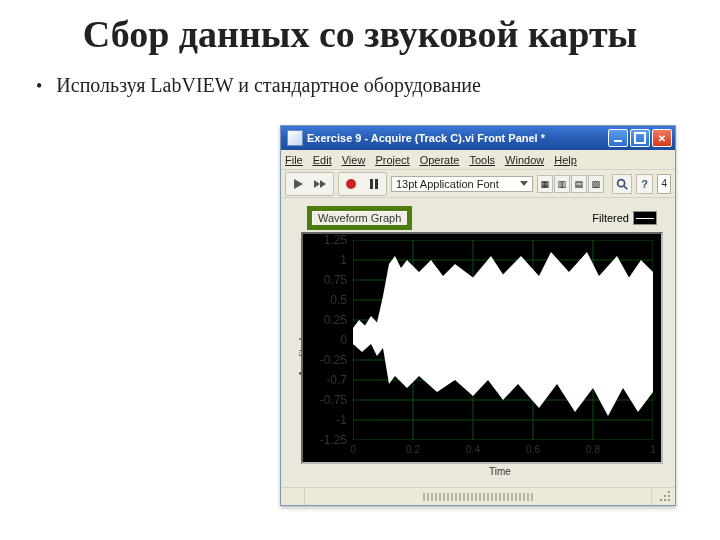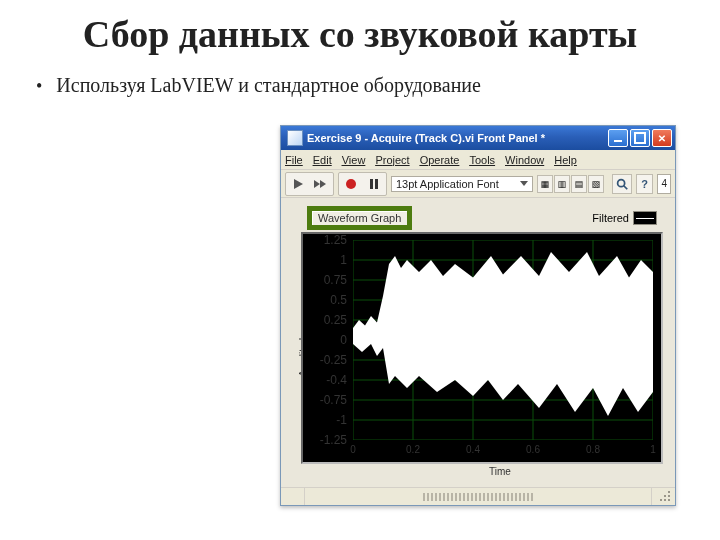--- a/index.html
+++ b/index.html
@@ -163,21 +163,21 @@
 
     <div style="position:relative;">
       <div class="ylabel-wrap">
           <div class="ylabel-txt">Amplitude</div>
         </div>
       <div class="graph-frame">
         <div class="yticks" id="yticks">
             <div class="ytick" style="top: 100%; text-align: center;">-1.25</div>
             <div class="ytick" style="top: 90%;">-1</div>
             <div class="ytick" style="top: 80%;">-0.75</div>
-            <div class="ytick" style="top: 70%;">-0.4</div>
+            <div class="ytick" style="top: 70%;">-0.7</div>
             <div class="ytick" style="top: 60%;">-0.25</div>
             <div class="ytick" style="top: 50%;">0</div>
             <div class="ytick" style="top: 40%;">0.25</div>
             <div class="ytick" style="top: 30%;">0.5</div>
             <div class="ytick" style="top: 20%;">0.75</div>
             <div class="ytick" style="top: 10%;">1</div>
             <div class="ytick" style="top: 0%;">1.25</div>
           </div>
         <div class="plot-shell">
           <svg id="plot" width="100%" height="100%" viewBox="0 0 300 200" preserveAspectRatio="none">

